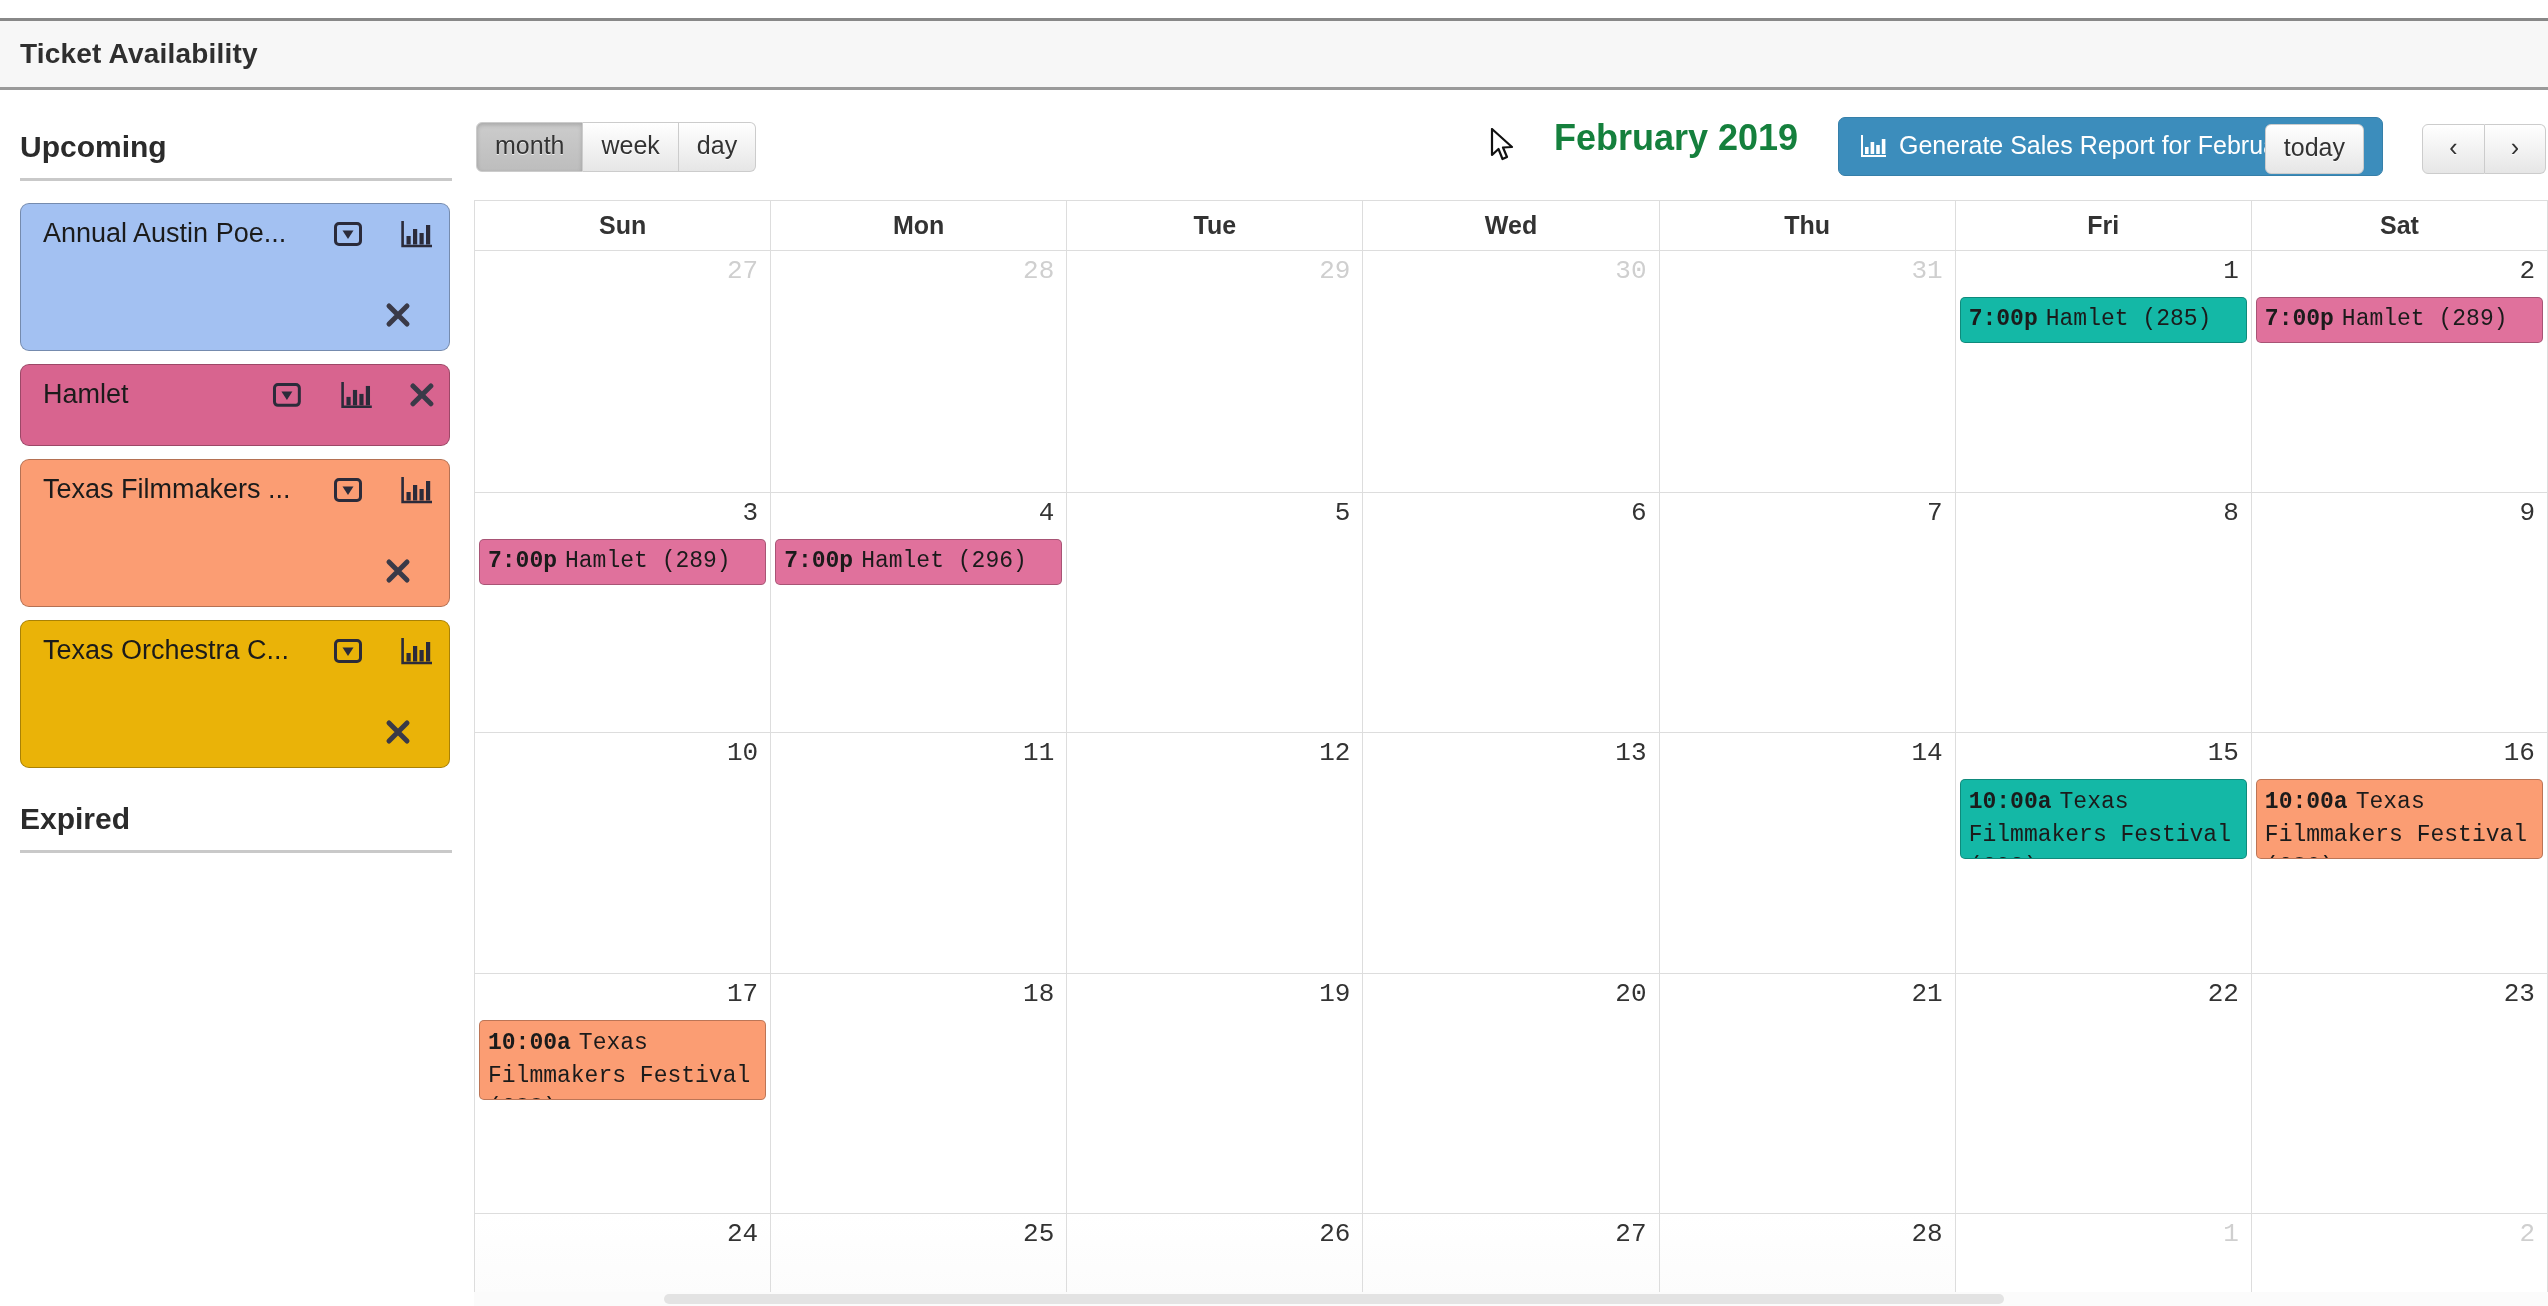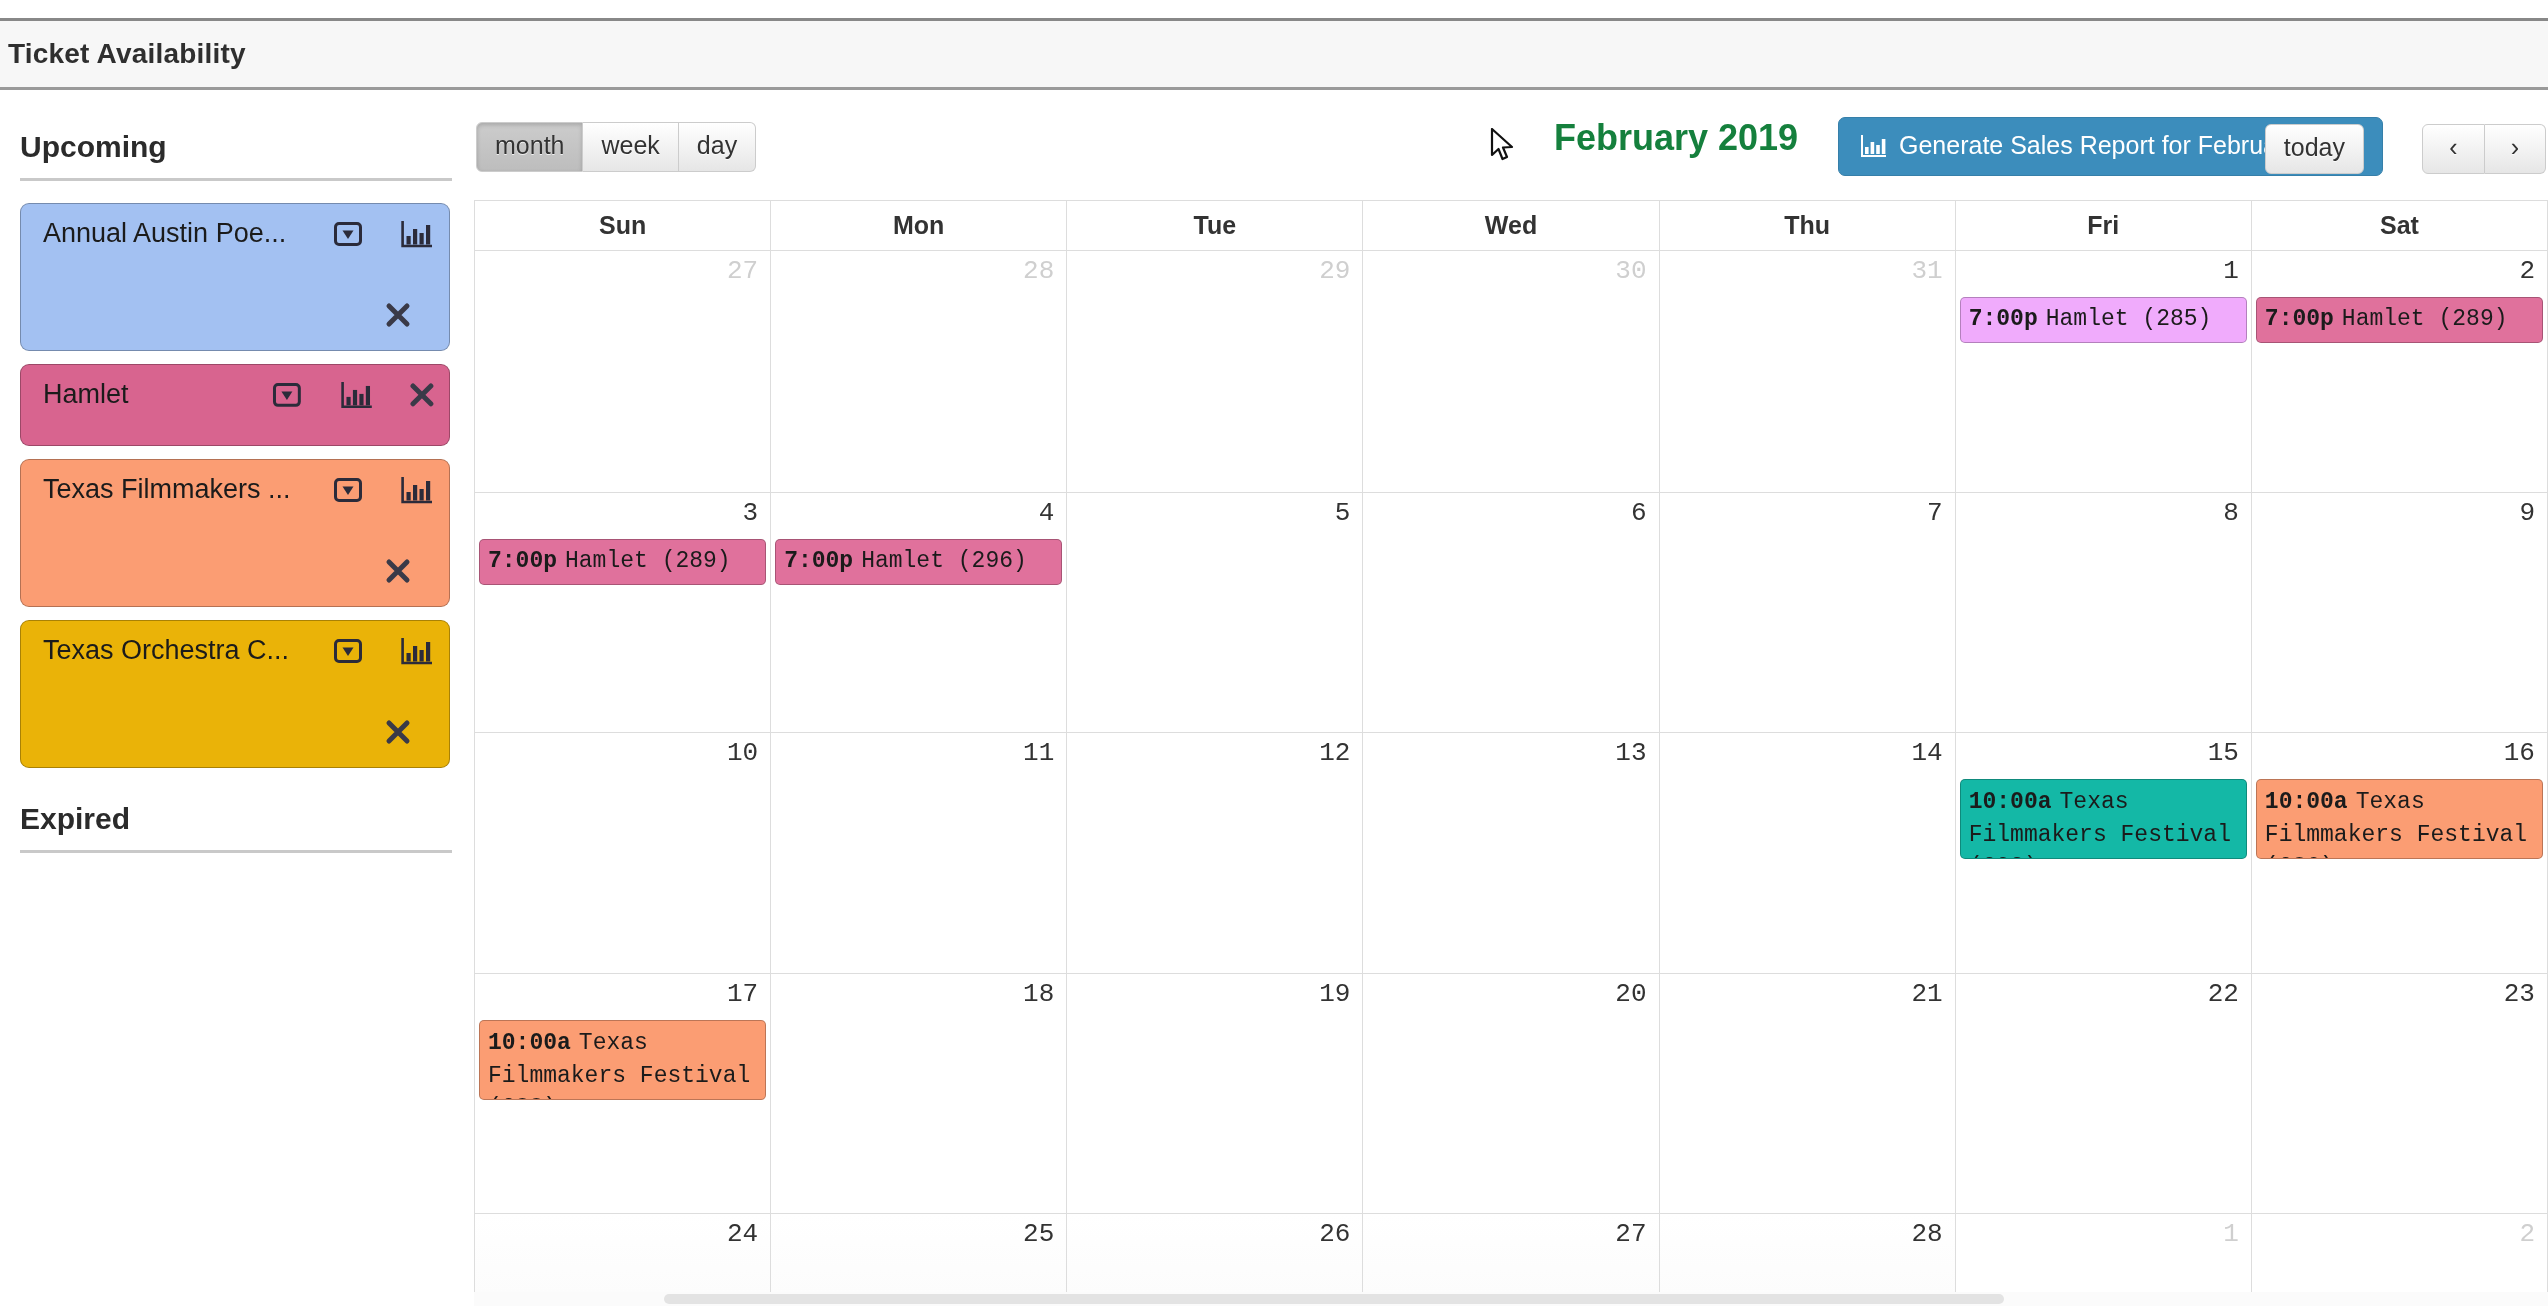--- a/index.html
+++ b/index.html
@@ -19,21 +19,21 @@
     background: #f7f7f7;
     border-top: 3px solid #888888;
     border-bottom: 3px solid #9a9a9a;
     display: flex;
     align-items: center;
   }
   #page-header .title {
     font-size: 28px;
     font-weight: bold;
     color: #2f2f2f;
-    padding-left: 8px;
+    padding-left: 20px;
     letter-spacing: .2px;
   }
 
   
   #sidebar {
     position: absolute;
     left: 0; top: 130px;
     width: 470px;
     height: 1176px;
     background: #ffffff;
@@ -429,21 +429,21 @@
             <span class="daynum">29</span>
           </div>
           <div class="day other">
             <span class="daynum">30</span>
           </div>
           <div class="day other">
             <span class="daynum">31</span>
           </div>
           <div class="day">
             <span class="daynum">1</span>
-            <div class="ev one-line" style="background:#f0abfc"><span class="t">7:00p</span><span>Hamlet (285)</span></div>
+            <div class="ev one-line" style="background:#14b8a6"><span class="t">7:00p</span><span>Hamlet (285)</span></div>
           </div>
           <div class="day">
             <span class="daynum">2</span>
             <div class="ev one-line" style="background:#e0719c"><span class="t">7:00p</span><span>Hamlet (289)</span></div>
           </div>
         </div>
         <div class="week w2">
           <div class="day">
             <span class="daynum">3</span>
             <div class="ev one-line" style="background:#e0719c"><span class="t">7:00p</span><span>Hamlet (289)</span></div>

